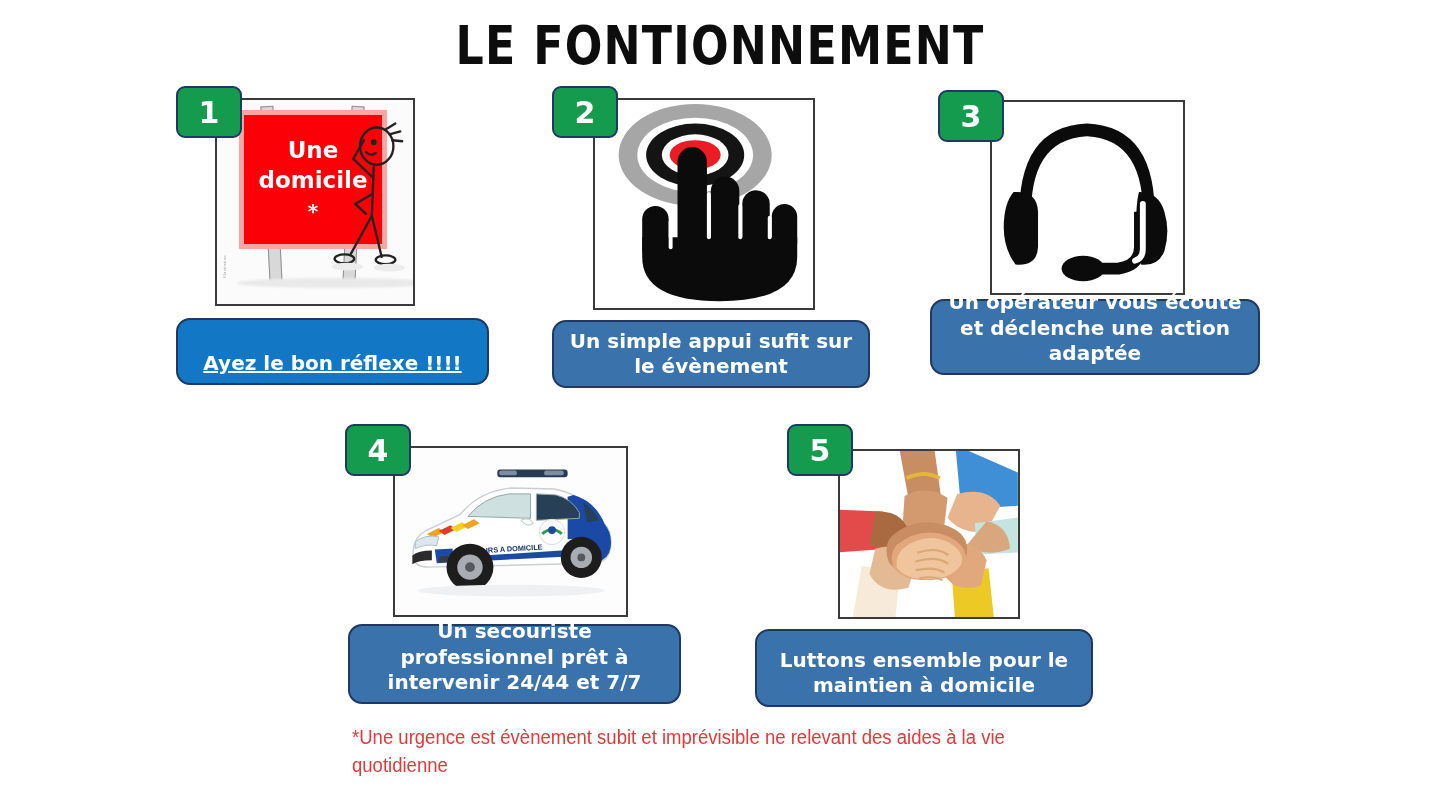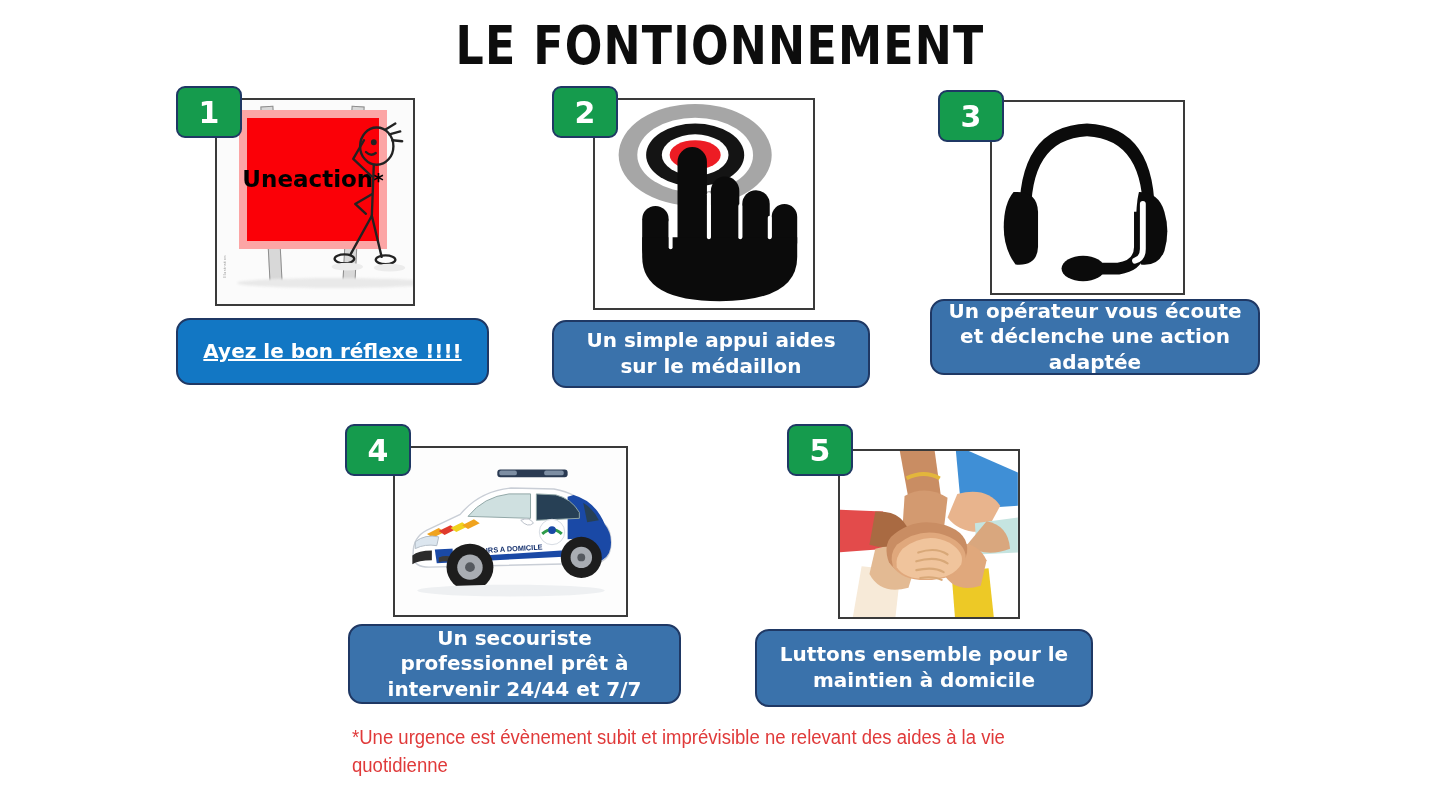--- a/index.html
+++ b/index.html
@@ -66,21 +66,21 @@
     position: absolute;
     border-radius: 14px;
     border: 2px solid #1f3864;
     color: #ffffff;
     font-family: "DejaVu Sans", sans-serif;
     font-weight: 700;
     font-size: 20px;
     line-height: 1.28;
     text-align: center;
     display: flex;
-    align-items: center;
+    align-items: flex-end;
     justify-content: center;
     padding: 6px 12px;
     z-index: 5;
   }
   .caption.bright { background: #1277c4; }
   .caption.steel  { background: #3a72ab; }
 
   
   #footnote {
     position: absolute;
@@ -96,26 +96,26 @@
   }
 
   
   #billboard {
     position: absolute;
     left: 22px;
     top: 10px;
     width: 148px;
     height: 139px;
     background: #fb0007;
-    border: 8px solid #fca5a5;
+    border: 5px solid #fca5a5;
     display: flex;
-    flex-direction: row;
+    flex-direction: column;
     align-items: center;
     justify-content: center;
-    color: #000000;
+    color: #ffffff;
     font-family: "DejaVu Sans", sans-serif;
     font-weight: 700;
     font-size: 23px;
     line-height: 1.32;
     z-index: 3;
   }
   #billboard .star { font-size: 20px; margin-top: 2px; }
   .post {
     position: absolute;
     background: #d8d8d8;
@@ -158,21 +158,21 @@
 
     <div class="img-frame" style="left:39px; top:12px; width:200px; height:208px;">
       <div style="position:absolute; inset:0; background:#fbfbfb;">
 
         <div class="post" style="left:48px; top:6px; width:13px; height:178px; transform:rotate(-3deg);"></div>
         <div class="post" style="left:130px; top:6px; width:13px; height:178px; transform:rotate(3deg);"></div>
         <div id="shadow-floor"></div>
 
         <div id="billboard">
           <div>Une</div>
-          <div>action</div>
+          <div>domicile</div>
           <div class="star">*</div>
         </div>
 
         <svg class="svgfill" viewBox="0 0 200 208" style="position:absolute; inset:0; z-index:4;">
           <g fill="none" stroke="#222" stroke-width="2.4" stroke-linecap="round" stroke-linejoin="round">
 
             <ellipse cx="163" cy="47" rx="17" ry="19"></ellipse>
 
             <path d="M172 30 l10 -6 M176 35 l11 -3 M179 41 l10 1"></path>
 
@@ -242,21 +242,21 @@
           <path d="M77 124 L77 150"></path>
         </g>
       </svg>
     </div>
 
     <div class="badge" style="left:0px; top:0px; width:66px; height:52px;">
       <span>2</span>
     </div>
 
     <div class="caption steel" style="left:0px; top:234px; width:318px; height:68px;">
-      <span>Un simple appui aides sur le médaillon</span>
+      <span>Un simple appui sufit sur le évènement</span>
     </div>
   </div>
 
   <div class="card" style="left:930px; top:90px; width:335px; height:300px;">
 
     <div class="img-frame" style="left:60px; top:10px; width:195px; height:195px;">
       <svg class="svgfill" viewBox="0 0 195 195">
         <g fill="#0b0b0b">
 
           <path d="M28 122 Q25 25 97 22 Q169 25 166 122 L154 122 Q157 38 97 35 Q37 38 40 122 Z"></path>

